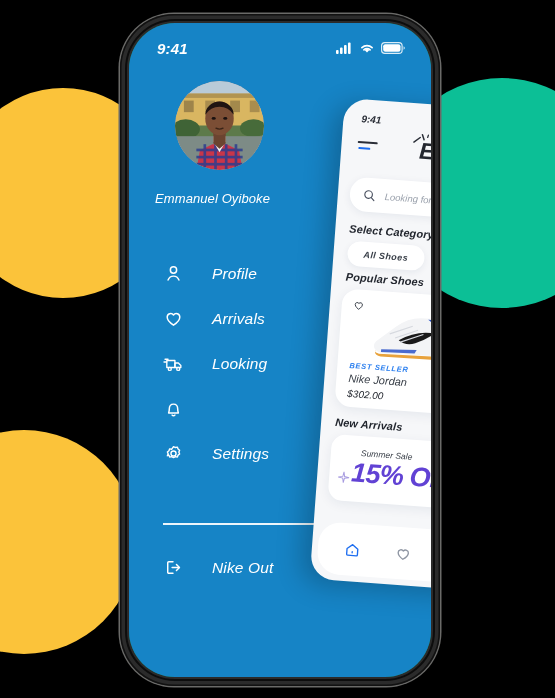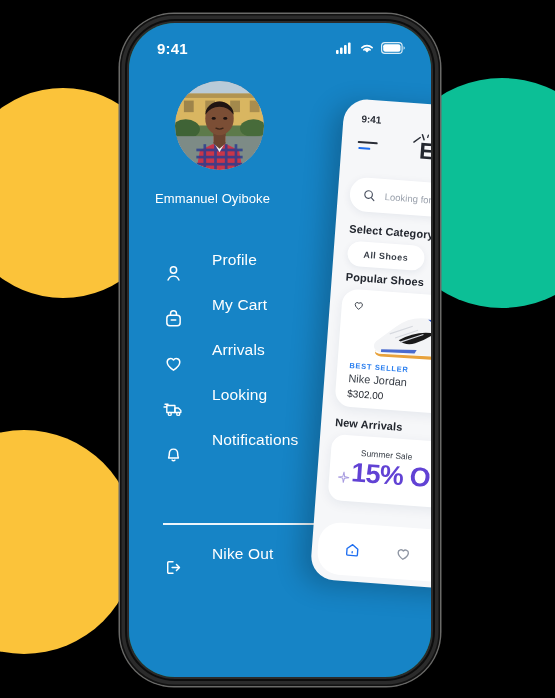--- a/index.html
+++ b/index.html
@@ -53,20 +53,21 @@
     border: 2px solid #0d0d0d;
     pointer-events: none;
     z-index: 40;
   }
   .screen {
     position: relative;
     width: 100%; height: 100%;
     border-radius: 46px;
     overflow: hidden;
     background: #15803d;
+    font-style: italic;
   }
 
   
   .drawer {
     position: absolute;
     inset: 0;
     background: #1684C6;
   }
 
   .statusbar {
@@ -107,20 +108,21 @@
     white-space: nowrap;
   }
 
   .menu {
     position: absolute;
     left: 34px; top: 228px;
     width: 250px;
   }
   .menu-item {
     display: flex;
+    align-items: center;
     height: 45px;
     color: #ffffff;
   }
   .menu-icon {
     width: 30px;
     display: flex;
     align-items: center;
     justify-content: flex-start;
     flex: 0 0 30px;
   }
@@ -411,30 +413,20 @@
         <div class="menu-item">
           <span class="menu-icon">
             <svg width="21" height="21" viewBox="0 0 24 24" fill="none" stroke="#fff" stroke-width="1.7" stroke-linecap="round">
               <circle cx="12" cy="8" r="3.6"></circle>
               <path d="M5.8 19.4c1.2-3 3.6-4.4 6.2-4.4s5 1.4 6.2 4.4"></path>
             </svg>
           </span>
           <span class="menu-label">Profile</span>
         </div>
 
-        <div class="menu-item">
-          <span class="menu-icon">
-            <svg width="21" height="21" viewBox="0 0 24 24" fill="none" stroke="#fff" stroke-width="1.7" stroke-linecap="round" stroke-linejoin="round">
-              <rect x="4.4" y="8.2" width="15.2" height="12" rx="3.4"></rect>
-              <path d="M8.6 8.2V6.6a3.4 3.4 0 0 1 6.8 0v1.6"></path>
-              <path d="M9.4 13.6h5.2"></path>
-            </svg>
-          </span>
-          <span class="menu-label">My Cart</span>
-        </div>
 
         <div class="menu-item">
           <span class="menu-icon">
             <svg width="21" height="21" viewBox="0 0 24 24" fill="none" stroke="#fff" stroke-width="1.7" stroke-linejoin="round">
               <path d="M12 19.6s-7.2-4.4-7.2-9.2a4 4 0 0 1 7.2-2.4 4 4 0 0 1 7.2 2.4c0 4.8-7.2 9.2-7.2 9.2z"></path>
             </svg>
           </span>
           <span class="menu-label">Arrivals</span>
         </div>
 
@@ -451,23 +443,31 @@
           <span class="menu-label">Looking</span>
         </div>
 
         <div class="menu-item">
           <span class="menu-icon">
             <svg width="21" height="21" viewBox="0 0 24 24" fill="none" stroke="#fff" stroke-width="1.7" stroke-linecap="round" stroke-linejoin="round">
               <path d="M6.4 17.2c0-1 .8-1.5.8-4.6 0-3.2 1.6-5.6 4.8-5.6s4.8 2.4 4.8 5.6c0 3.1.8 3.6.8 4.6z"></path>
               <path d="M10.4 19.6a2 2 0 0 0 3.2 0"></path>
             </svg>
           </span>
-          <span class="menu-label">Notifications</span>
-        </div>
-
+        </div>
+
+        <div class="menu-item">
+          <span class="menu-icon">
+            <svg width="21" height="21" viewBox="0 0 24 24" fill="none" stroke="#fff" stroke-width="1.6" stroke-linejoin="round">
+              <circle cx="12" cy="12" r="2.9"></circle>
+              <path d="M12 4.2l2.2 1 2.2-.5.8 2.2 1.8 1.4-.9 2.1.9 2.1-1.8 1.4-.8 2.2-2.2-.5-2.2 1-2.2-1-2.2.5-.8-2.2L5 14.5l.9-2.1L5 10.3l1.8-1.4.8-2.2 2.2.5z"></path>
+            </svg>
+          </span>
+          <span class="menu-label">Settings</span>
+        </div>
 
       </div>
 
       <div class="menu-divider"></div>
 
       <div class="menu-signout">
         <div class="menu-item">
           <span class="menu-icon">
             <svg width="21" height="21" viewBox="0 0 24 24" fill="none" stroke="#fff" stroke-width="1.7" stroke-linecap="round" stroke-linejoin="round">
               <path d="M11.4 5.4H6.6a1.2 1.2 0 0 0-1.2 1.2v10.8a1.2 1.2 0 0 0 1.2 1.2h4.8"></path>

